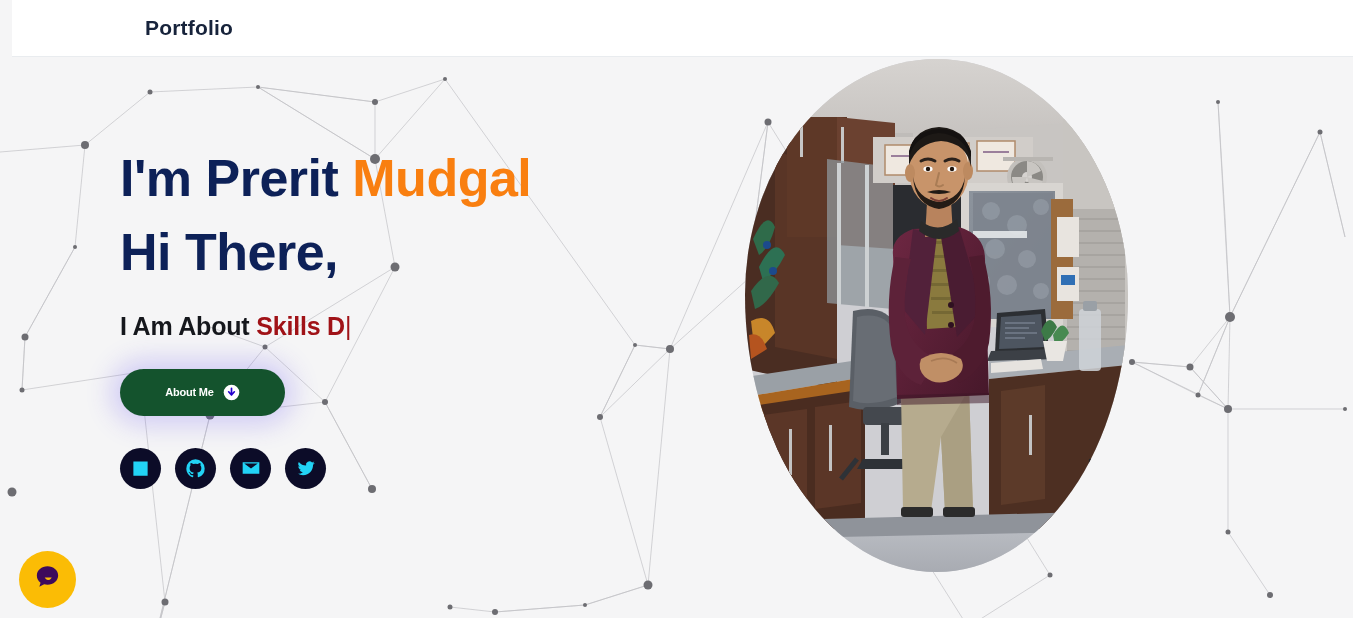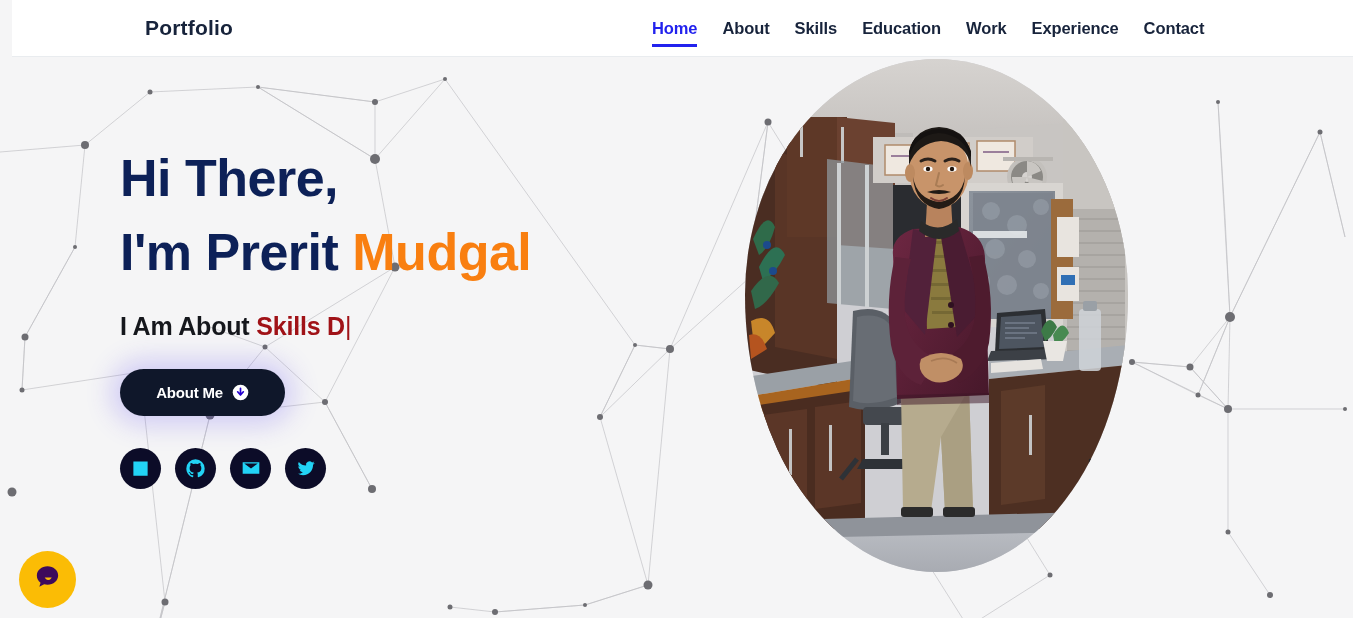--- a/index.html
+++ b/index.html
@@ -109,24 +109,24 @@
     color: #a01217;
     font-weight: 400;
   }
 
   .about-btn {
     margin-top: 28px;
     width: 165px;
     height: 47px;
     border: none;
     border-radius: 24px;
-    background: #0f172a;
+    background: #14532d;
     color: #ffffff;
     font-family: "Liberation Sans", sans-serif;
-    font-size: 15px;
+    font-size: 11px;
     font-weight: bold;
     letter-spacing: -0.2px;
     display: flex;
     align-items: center;
     justify-content: center;
     gap: 9px;
     cursor: pointer;
     box-shadow: 0 0 26px 9px rgba(80, 60, 240, 0.22);
   }
   .about-btn .dl-icon {
@@ -180,29 +180,20 @@
     justify-content: center;
     cursor: pointer;
     z-index: 50;
   }
 </style>
 </head>
 <body>
 
 <nav class="navbar">
   <div class="brand">Portfolio</div>
-  <div class="nav-links">
-    <a class="nav-link active" href="#">Home</a>
-    <a class="nav-link" href="#">About</a>
-    <a class="nav-link" href="#">Skills</a>
-    <a class="nav-link" href="#">Education</a>
-    <a class="nav-link" href="#">Work</a>
-    <a class="nav-link" href="#">Experience</a>
-    <a class="nav-link" href="#">Contact</a>
-  </div>
 </nav>
 
 <section class="hero">
 
   <svg class="particles" viewBox="0 0 1353 561" preserveAspectRatio="none">
     <g stroke="#b9b9bd" stroke-width="0.7" fill="none" opacity="0.85">
       <path d="M0 95 L85 88 L150 35 L258 30 L375 45 L445 22 L375 102 L258 30"></path>
       <path d="M85 88 L75 190 L25 280 L22 333 L140 315 L210 358 L265 290 L210 270"></path>
       <path d="M140 315 L165 545 L148 610 L210 358 L325 345 L372 432 L325 345 L395 210"></path>
       <path d="M375 102 L395 210 L265 290 L325 345"></path>
@@ -260,25 +251,25 @@
       <circle cx="1270" cy="538" r="3"></circle>
       <circle cx="1345" cy="352" r="2"></circle>
       <circle cx="1218" cy="45" r="2"></circle>
       <circle cx="12" cy="435" r="4.5"></circle>
     </g>
   </svg>
 
   <div class="hero-text">
 
     <div class="title-line">
+      <span>I'm Prerit </span><span class="title-accent">Mudgal</span>
+    </div>
+
+    <div class="title-line">
       <span>Hi There,</span>
-    </div>
-
-    <div class="title-line">
-      <span>I'm Prerit </span><span class="title-accent">Mudgal</span>
     </div>
 
     <div class="subtitle">
       <span>I Am About </span><span class="typed">Skills D</span><span class="caret">|</span>
     </div>
 
     <button class="about-btn">
       <span>About Me</span>
       <span class="dl-icon">
         <svg width="17" height="17" viewBox="0 0 24 24">

